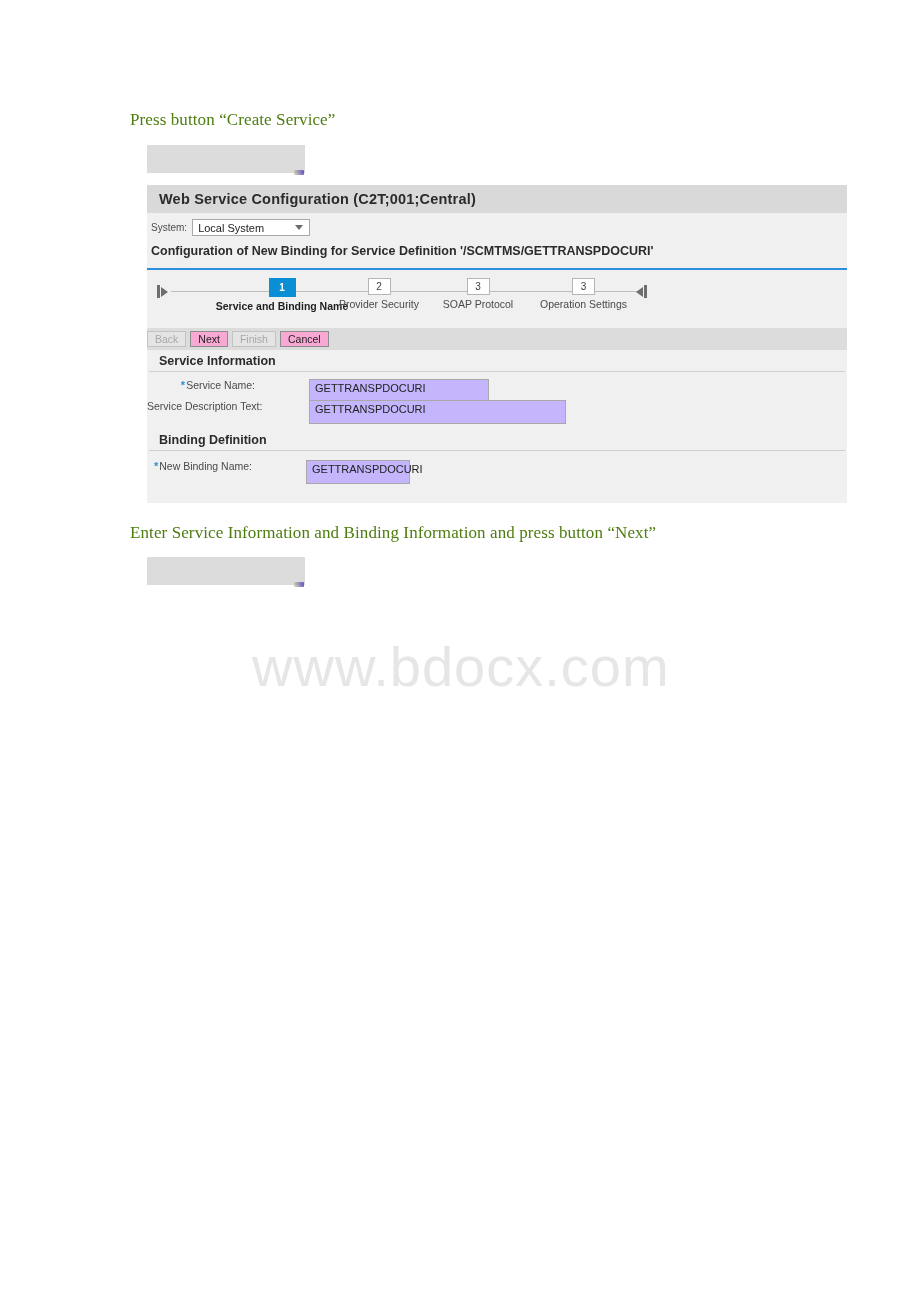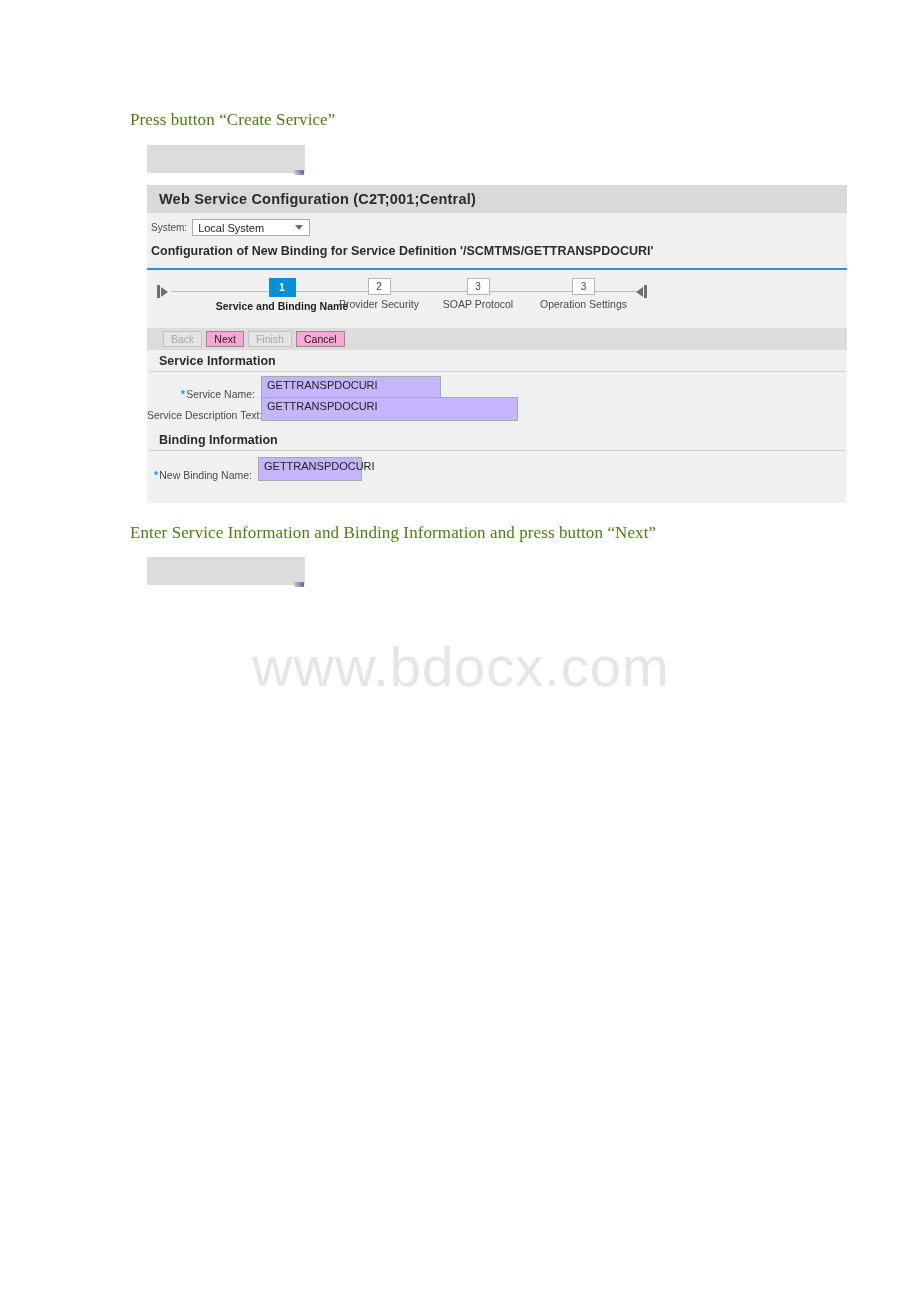--- a/index.html
+++ b/index.html
@@ -198,21 +198,21 @@
     font-weight: bold;
     color: #1f1f1f;
   }
 
   
   .toolbar {
     background: #dcdcdc;
     height: 22px;
     display: flex;
     align-items: center;
-    padding-left: 16px;
+    padding-left: 0;
     gap: 4px;
   }
   .btn {
     height: 16px;
     line-height: 15px;
     padding: 0 7px;
     font-size: 10.5px;
     background: #f9a8d4;
     border: 1px solid #8d8d8d;
     color: #1f1f1f;
@@ -235,22 +235,23 @@
     background: #f0f0f0;
   }
   .section-rule {
     height: 1px;
     background: #cfcfcf;
     margin: 0 2px;
   }
   .form-area { padding: 7px 0 8px 0; }
   .form-row {
     display: flex;
-    align-items: flex-end;
+    align-items: flex-start;
     height: 21px;
+    gap: 48px;
   }
   .form-label {
     width: 108px;
     text-align: right;
     font-size: 10.5px;
     color: #4a4a4a;
     padding-right: 6px;
     white-space: nowrap;
   }
   .req-star {
@@ -362,21 +363,21 @@
       </div>
       <div class="txt" id="service-name-input">GETTRANSPDOCURI</div>
     </div>
 
     <div class="form-row">
       <div class="form-label">Service Description Text:</div>
       <div class="txt" id="service-desc-input">GETTRANSPDOCURI</div>
     </div>
   </div>
 
-  <div class="section-head">Binding Information</div>
+  <div class="section-head">Binding Definition</div>
   <div class="section-rule"></div>
 
   <div class="binding-area">
     <div class="form-row">
       <div class="form-label">
         <span class="req-star">*</span><span>New Binding Name:</span>
       </div>
       <div class="txt" id="new-binding-name-input">GETTRANSPDOCURI</div>
     </div>
   </div>

